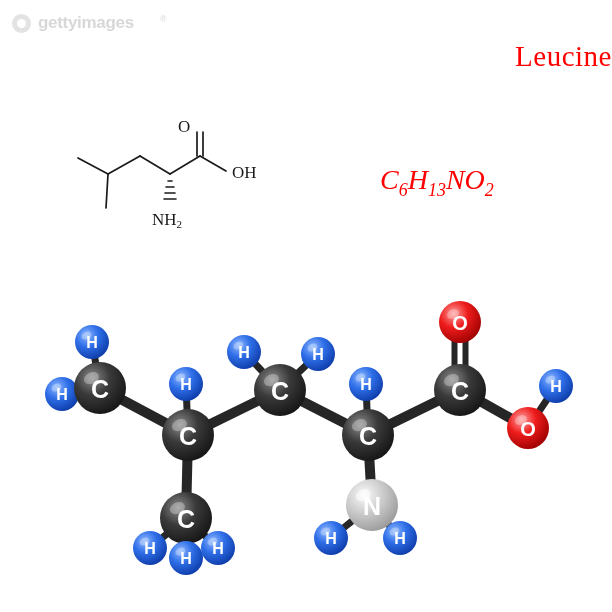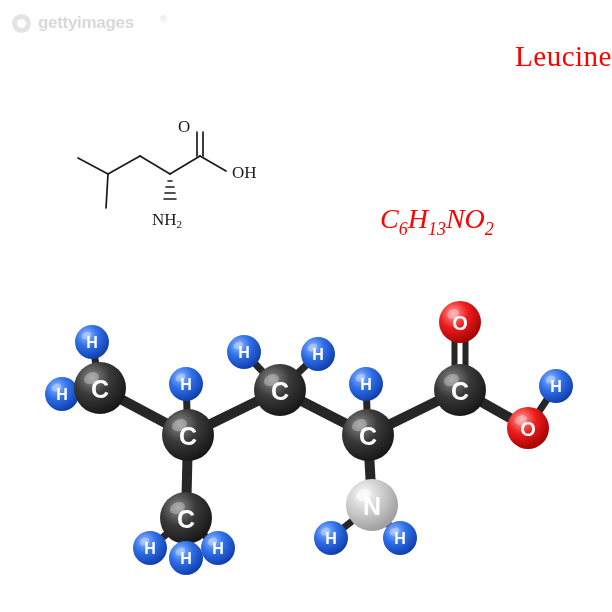--- a/index.html
+++ b/index.html
@@ -77,21 +77,20 @@
   #formula {
     position: absolute;
     left: 380px;
     top: 164px;
     width: 200px;
     text-align: left;
     font-family: "Liberation Serif", serif;
     font-style: italic;
     font-size: 28px;
     color: #ff0000;
-    margin-top: 39px;
   }
   #formula sub {
     font-size: 18px;
     font-style: italic;
   }
 
   
   #skeletal {
     position: absolute;
     left: 60px;

